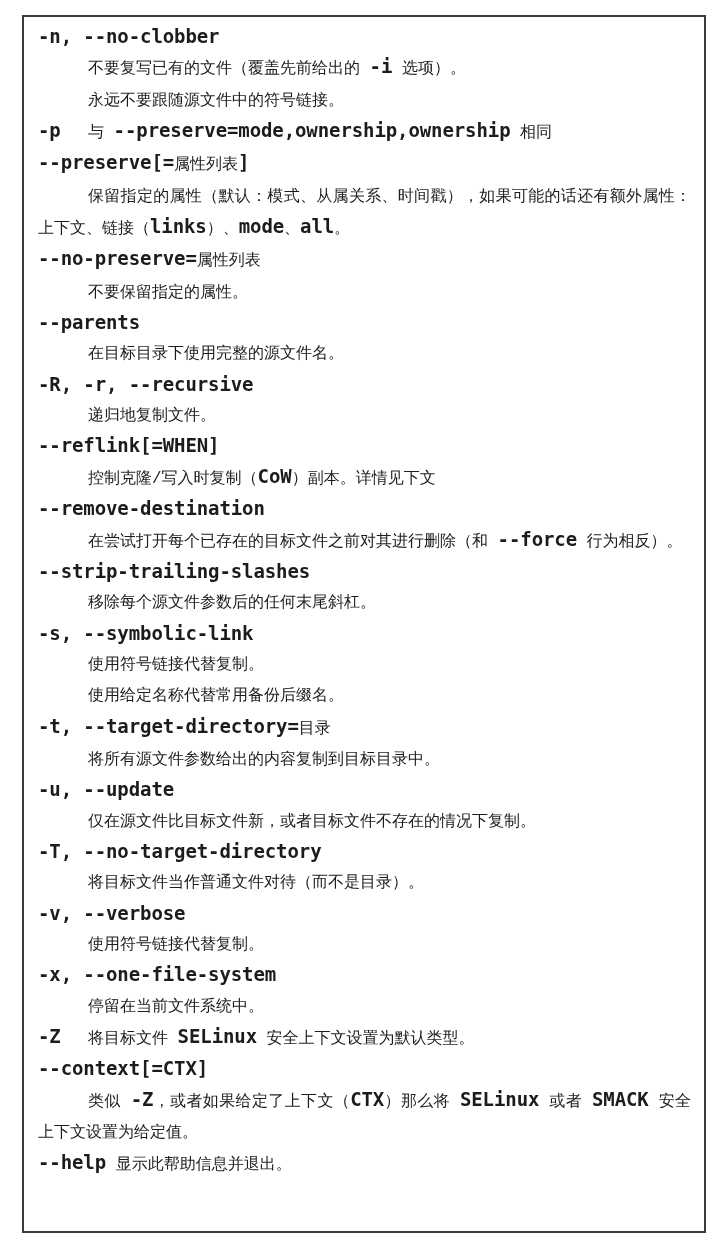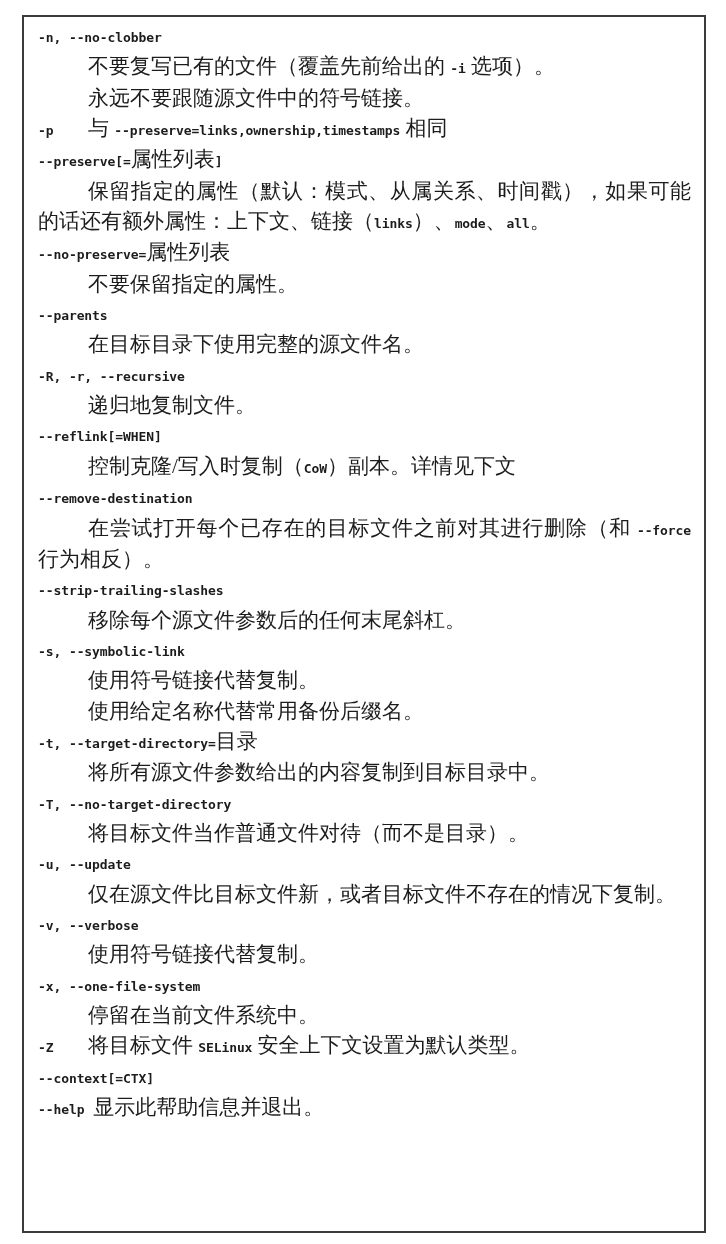--- a/index.html
+++ b/index.html
@@ -31,49 +31,49 @@
     margin: 0;
     line-height: 29.35px;
   }
   .desc {
     text-indent: 50px;
     text-align: justify;
   }
   .code {
     font-family: "DejaVu Sans Mono", monospace;
     font-weight: 700;
-    font-size: 13px;
+    font-size: 19px;
     letter-spacing: -0.1px;
     white-space: pre-wrap;
   }
   .zh {
-    font-family: Liberation Serif, serif;
+    font-family: Liberation Mono, monospace;
     font-weight: 400;
-    font-size: 21px;
+    font-size: 16px;
   }
   .term-box {
     display: inline-block;
     min-width: 50px;
     text-indent: 0;
   }
 </style>
 </head>
 <body>
 
 <div class="frame">
   <div id="options-list">
       <div class="entry">
         <div class="term"><span class="code">-n, --no-clobber</span></div>
         <p class="desc"><span class="zh">不要复写已有的文件（覆盖先前给出的 </span><span class="code">-i</span><span class="zh"> 选项）。</span></p>
       </div>
       <div class="entry">
         <p class="desc"><span class="zh">永远不要跟随源文件中的符号链接。</span></p>
       </div>
       <div class="entry">
-        <p class="inline-line"><span class="term-box"><span class="code">-p</span></span><span><span class="zh">与 </span><span class="code">--preserve=links,ownership,timestamps</span><span class="zh"> 相同</span></span></p>
+        <p class="inline-line"><span class="term-box"><span class="code">-p</span></span><span><span class="zh">与 </span><span class="code">--preserve=mode,ownership,ownership</span><span class="zh"> 相同</span></span></p>
       </div>
       <div class="entry">
         <div class="term"><span class="code">--preserve[=</span><span class="zh">属性列表</span><span class="code">]</span></div>
         <p class="desc"><span class="zh">保留指定的属性（默认：模式、从属关系、时间戳），如果可能的话还有额外属性：上下文、链接（</span><span class="code">links</span><span class="zh">）、</span><span class="code">mode</span><span class="zh">、</span><span class="code">all</span><span class="zh">。</span></p>
       </div>
       <div class="entry">
         <div class="term"><span class="code">--no-preserve=</span><span class="zh">属性列表</span></div>
         <p class="desc"><span class="zh">不要保留指定的属性。</span></p>
       </div>
       <div class="entry">
@@ -101,38 +101,39 @@
         <p class="desc"><span class="zh">使用符号链接代替复制。</span></p>
       </div>
       <div class="entry">
         <p class="desc"><span class="zh">使用给定名称代替常用备份后缀名。</span></p>
       </div>
       <div class="entry">
         <div class="term"><span class="code">-t, --target-directory=</span><span class="zh">目录</span></div>
         <p class="desc"><span class="zh">将所有源文件参数给出的内容复制到目标目录中。</span></p>
       </div>
       <div class="entry">
+        <div class="term"><span class="code">-u, --update</span></div>
+        <p class="desc"><span class="zh">仅在源文件比目标文件新，或者目标文件不存在的情况下复制。</span></p>
+      </div>
+      <div class="entry">
         <div class="term"><span class="code">-T, --no-target-directory</span></div>
         <p class="desc"><span class="zh">将目标文件当作普通文件对待（而不是目录）。</span></p>
-      </div>
-      <div class="entry">
-        <div class="term"><span class="code">-u, --update</span></div>
-        <p class="desc"><span class="zh">仅在源文件比目标文件新，或者目标文件不存在的情况下复制。</span></p>
       </div>
       <div class="entry">
         <div class="term"><span class="code">-v, --verbose</span></div>
         <p class="desc"><span class="zh">使用符号链接代替复制。</span></p>
       </div>
       <div class="entry">
         <div class="term"><span class="code">-x, --one-file-system</span></div>
         <p class="desc"><span class="zh">停留在当前文件系统中。</span></p>
       </div>
       <div class="entry">
         <p class="inline-line"><span class="term-box"><span class="code">-Z</span></span><span><span class="zh">将目标文件 </span><span class="code">SELinux</span><span class="zh"> 安全上下文设置为默认类型。</span></span></p>
       </div>
       <div class="entry">
         <div class="term"><span class="code">--context[=CTX]</span></div>
+        <p class="desc"><span class="zh">类似 </span><span class="code">-Z</span><span class="zh">，或者如果给定了上下文（</span><span class="code">CTX</span><span class="zh">）那么将 </span><span class="code">SELinux</span><span class="zh"> 或者 </span><span class="code">SMACK</span><span class="zh"> 安全上下文设置为给定值。</span></p>
       </div>
       <div class="entry">
         <p class="inline-line"><span class="term-box"><span class="code">--help</span></span><span><span class="zh"> 显示此帮助信息并退出。</span></span></p>
       </div>
     </div>
 </div>
 
 </body></html>

